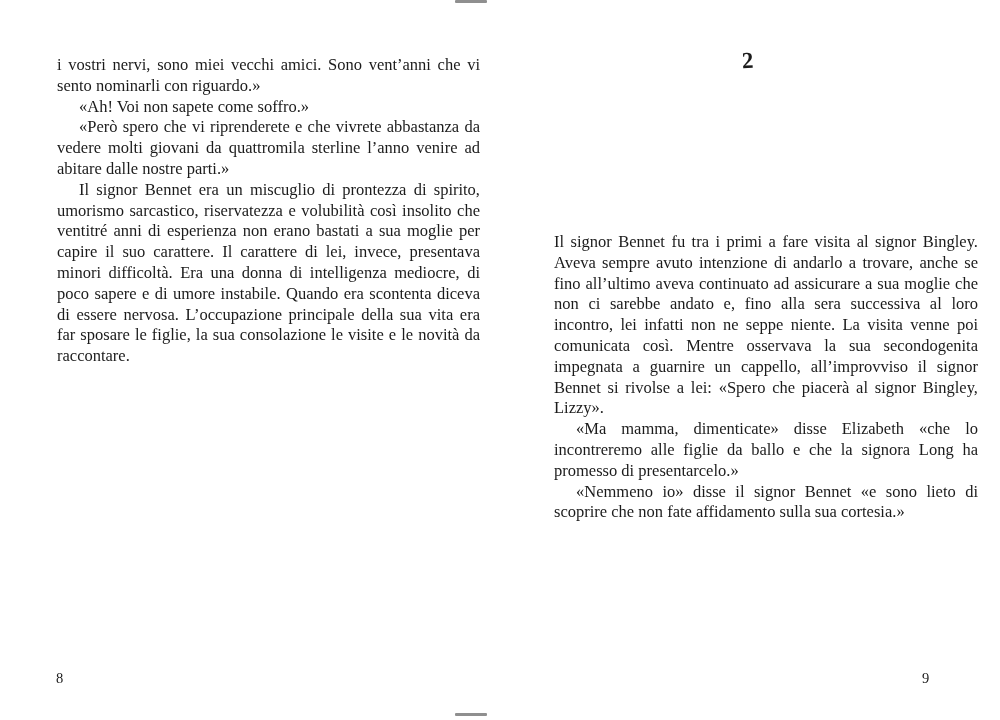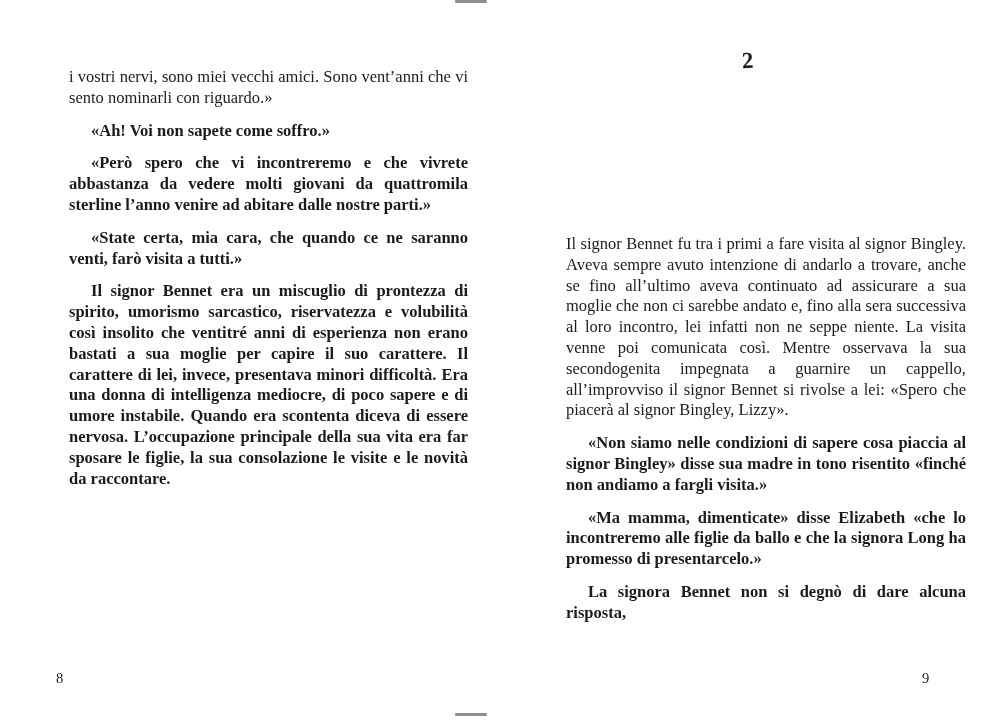--- a/index.html
+++ b/index.html
@@ -25,29 +25,28 @@
     font-size: 16.5px;
     line-height: 20.8px;
   }
   #left-col {
     left: 57px;
     top: 55px;
     width: 423px;
   }
   #right-col {
     left: 554px;
-    top: 222px;
+    top: 232px;
     width: 424px;
   }
   .para {
-    margin: 12px;
+    margin: 0;
   }
   .para.indent {
     text-indent: 22px;
-    font-weight: bold;
   }
   .chapter-num {
     position: absolute;
     left: 728px;
     top: 48px;
     width: 40px;
     text-align: center;
     font-size: 23px;
     font-weight: 700;
     transform: rotate(-3deg);
@@ -78,32 +77,30 @@
 </head>
 <body>
 
 <div class="page-spread">
 
   <div id="handle-top" class="handle-bar"></div>
 
   <div id="left-col" class="text-col">
       <p class="para">i vostri nervi, sono miei vecchi amici. Sono vent’anni che vi sento nominarli con riguardo.»</p>
       <p class="para indent">«Ah! Voi non sapete come soffro.»</p>
-      <p class="para indent">«Però spero che vi incontreremo e che vivrete abbastanza da vedere molti giovani da quattromila sterline l’anno venire ad abitare dalle nostre parti.»</p>
-      <p class="para indent">«State certa, mia cara, che quando ce ne saranno venti, farò visita a tutti.»</p>
+      <p class="para indent">«Però spero che vi riprenderete e che vivrete abbastanza da vedere molti giovani da quattromila sterline l’anno venire ad abitare dalle nostre parti.»</p>
       <p class="para indent">Il signor Bennet era un miscuglio di prontezza di spirito, umorismo sarcastico, riservatezza e volubilità così insolito che ventitré anni di esperienza non erano bastati a sua moglie per capire il suo carattere. Il carattere di lei, invece, presentava minori difficoltà. Era una donna di intelligenza mediocre, di poco sapere e di umore instabile. Quando era scontenta diceva di essere nervosa. L’occupazione principale della sua vita era far sposare le figlie, la sua consolazione le visite e le novità da raccontare.</p>
     </div>
 
   <div class="chapter-num">2</div>
 
   <div id="right-col" class="text-col">
       <p class="para">Il signor Bennet fu tra i primi a fare visita al signor Bingley. Aveva sempre avuto intenzione di andarlo a trovare, anche se fino all’ultimo aveva continuato ad assicurare a sua moglie che non ci sarebbe andato e, fino alla sera successiva al loro incontro, lei infatti non ne seppe niente. La visita venne poi comunicata così. Mentre osservava la sua secondogenita impegnata a guarnire un cappello, all’improvviso il signor Bennet si rivolse a lei: «Spero che piacerà al signor Bingley, Lizzy».</p>
-      <p class="para indent">«Non siamo nelle condizioni di sapere cosa piaccia al signor Bingley» disse sua madre in tono risentito «finché non andiamo a fargli visita.»</p>
       <p class="para indent">«Ma mamma, dimenticate» disse Elizabeth «che lo incontreremo alle figlie da ballo e che la signora Long ha promesso di presentarcelo.»</p>
-      <p class="para indent">La signora Bennet non si degnò di dare alcuna risposta,</p>
+      <p class="para indent">«Nemmeno io» disse il signor Bennet «e sono lieto di scoprire che non fate affidamento sulla sua cortesia.»</p>
     </div>
 
   <div id="page-num-left" class="page-num">8</div>
 
   <div id="page-num-right" class="page-num">9</div>
 
   <div id="handle-bottom" class="handle-bar"></div>
 
 </div>
 

